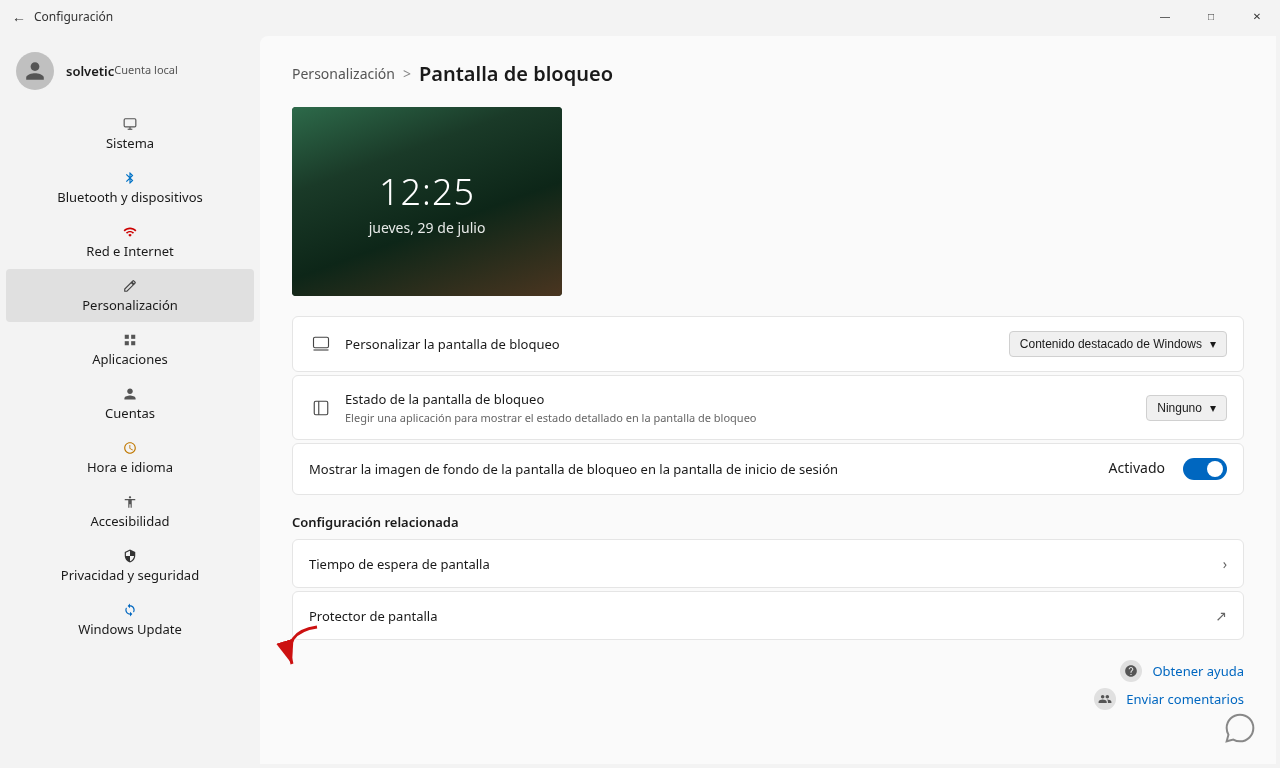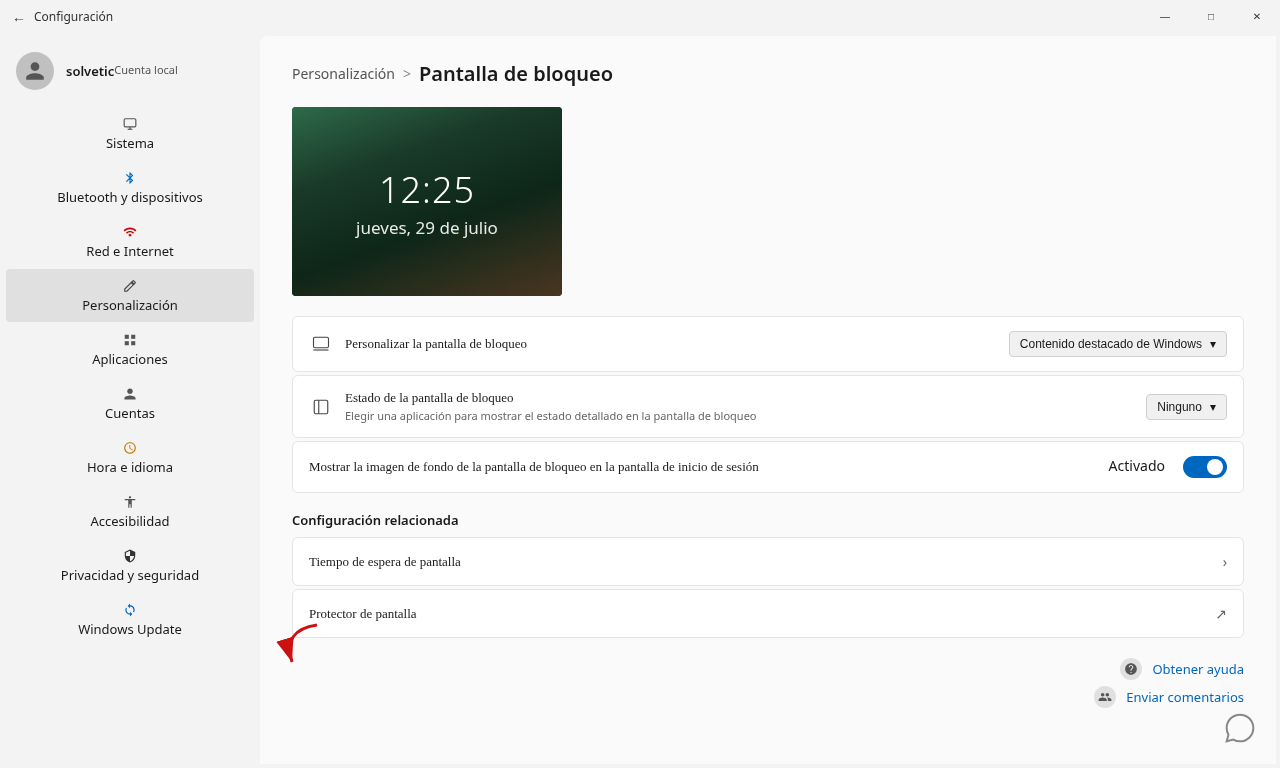--- a/index.html
+++ b/index.html
@@ -180,21 +180,21 @@
     .lockscreen-overlay {
       position: absolute;
       top: 0; left: 0; right: 0; bottom: 0;
       display: flex;
       flex-direction: column;
       align-items: center;
       justify-content: center;
       color: white;
     }
     .lock-time { font-size: 36px; font-weight: 300; letter-spacing: 1px; }
-    .lock-date { font-size: 17px; opacity: 0.9; margin-top: 2px; }
+    .lock-date { font-size: 14px; opacity: 0.9; margin-top: 2px; }
 
     
     .settings-section { margin-bottom: 8px; }
     .settings-row {
       display: flex;
       align-items: center;
       background: white;
       border-radius: 6px;
       padding: 14px 16px;
       margin-bottom: 3px;
@@ -204,21 +204,21 @@
       width: 24px;
       height: 24px;
       margin-right: 12px;
       flex-shrink: 0;
       display: flex;
       align-items: center;
       justify-content: center;
       color: #444;
     }
     .settings-row-text { flex: 1; }
-    .settings-row-title { font-size: 13px; color: #1a1a1a; font-family: Liberation Serif, serif; }
+    .settings-row-title { font-size: 13px; color: #1a1a1a; }
     .settings-row-subtitle { font-size: 11px; color: #666; margin-top: 2px; }
     .settings-row-control { display: flex; gap: 8px; }
 
     .dropdown-btn {
       display: flex;
       align-items: center;
       gap: 8px;
       background: #f0f0f0;
       border: 1px solid #d0d0d0;
       border-radius: 4px;

